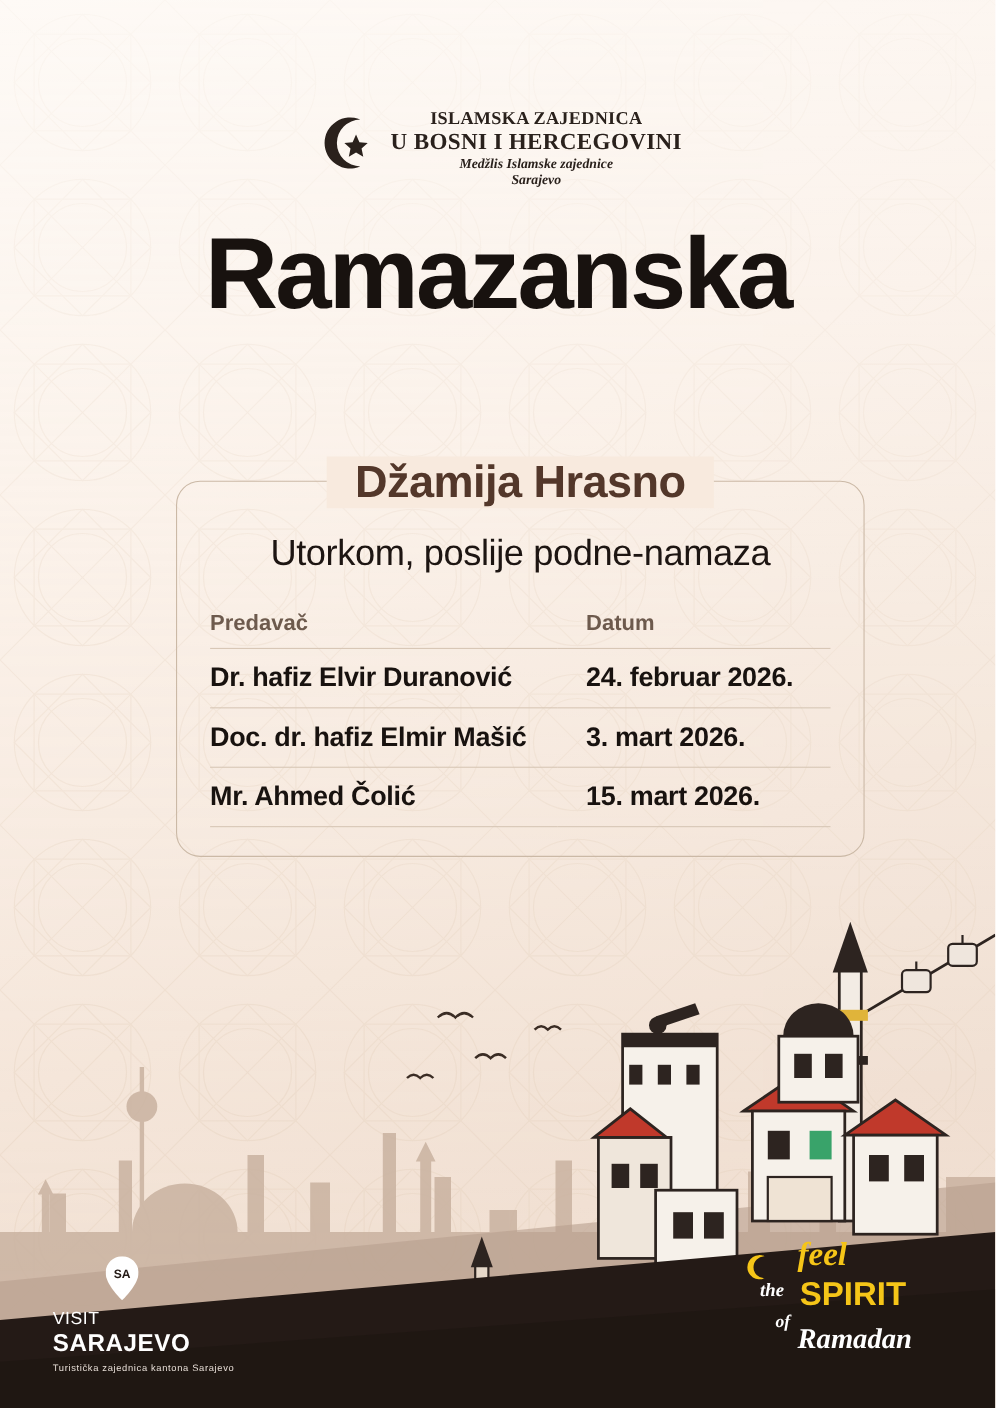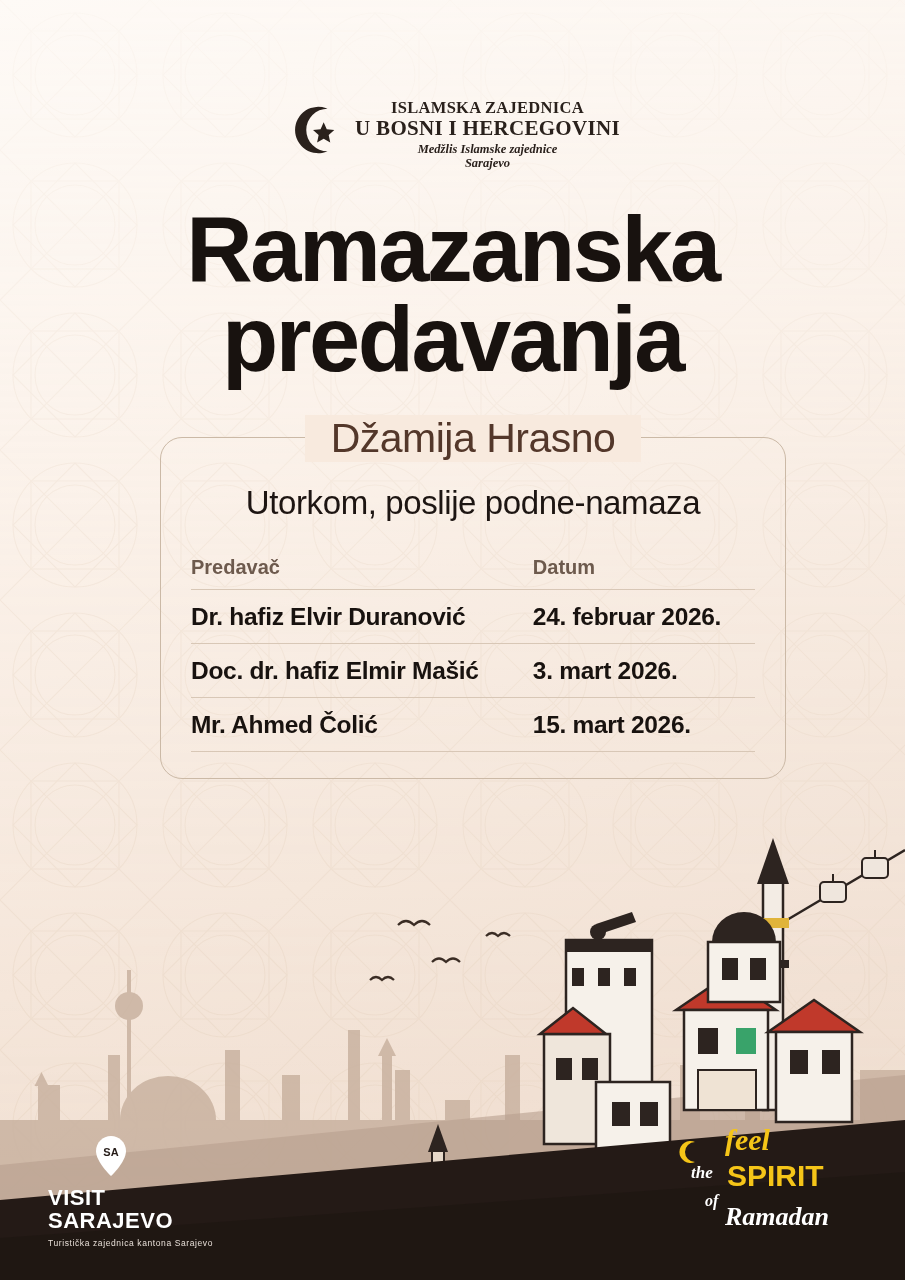--- a/index.html
+++ b/index.html
@@ -102,21 +102,21 @@
     top: -23px;
     left: 0;
     right: 0;
     text-align: center;
   }
   .card-title {
     display: inline-block;
     background: #f8eade;
     padding: 0 26px;
     font-size: 41px;
-    font-weight: normal;
+    font-weight: bold;
     color: #53372a;
     letter-spacing: -0.5px;
   }
   .card-sub {
     text-align: center;
     font-size: 33px;
     color: #1d1512;
     font-weight: normal;
     margin: 6px 0 34px 0;
     letter-spacing: -0.4px;
@@ -166,22 +166,22 @@
     gap: 10px;
     color: #ffffff;
     flex-direction: column;
   }
   .pin {
     width: 30px;
     height: 40px;
     flex: none;
   }
   .visit-text .v1 {
-    font-size: 22px;
-    font-weight: bold;
+    font-size: 16px;
+    font-weight: normal;
     letter-spacing: 0.5px;
     line-height: 1.05;
   }
   .visit-text .v2 {
     font-size: 22px;
     font-weight: bold;
     letter-spacing: 0.5px;
     line-height: 1.05;
   }
   .visit-sub {
@@ -234,21 +234,20 @@
     <div class="logo-text logo-text-center">
       <div class="logo-line1">ISLAMSKA ZAJEDNICA</div>
       <div class="logo-line2">U BOSNI I HERCEGOVINI</div>
       <div class="logo-line3">Medžlis Islamske zajednice</div>
       <div class="logo-line4">Sarajevo</div>
     </div>
   </div>
 
   <div class="title">
     <div>Ramazanska</div>
-    <div>predavanja</div>
   </div>
 
   <div class="card">
     <div class="card-title-wrap">
       <span class="card-title">Džamija Hrasno</span>
     </div>
     <div class="card-sub">Utorkom, poslije podne-namaza</div>
 
     <table class="schedule">
       <thead>

